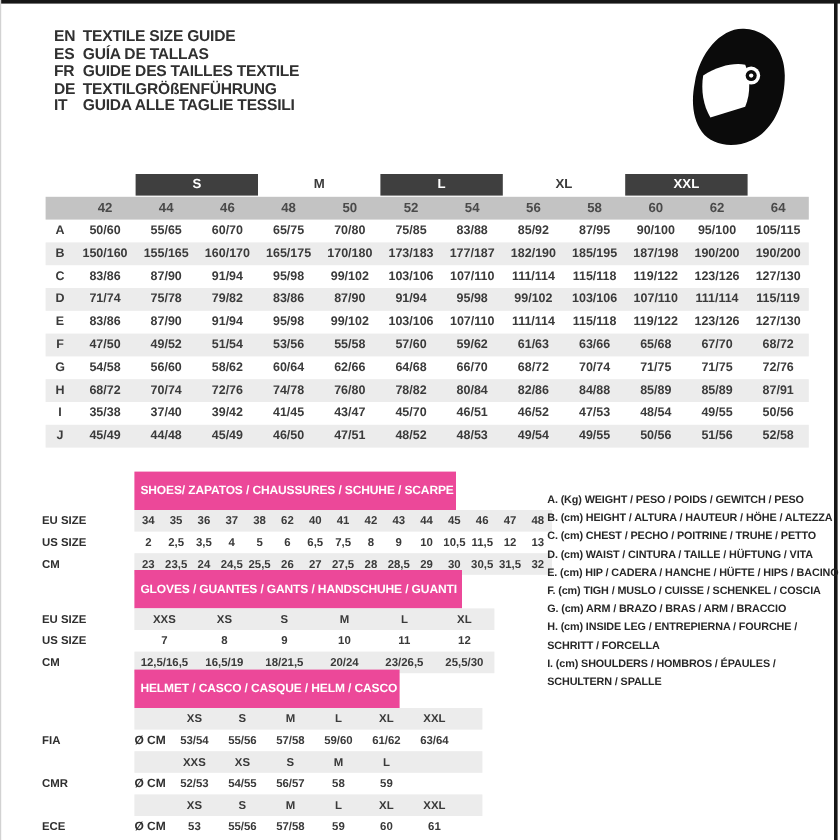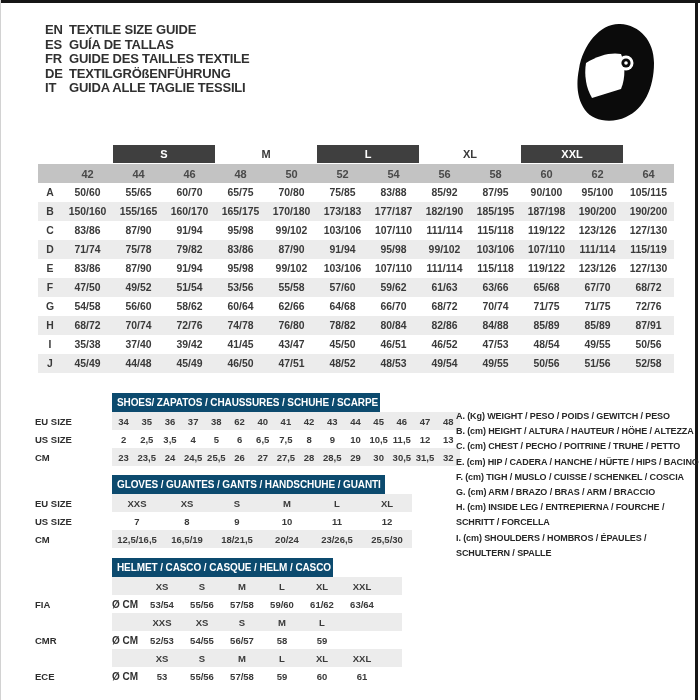--- a/index.html
+++ b/index.html
@@ -28,21 +28,21 @@
   .size-box{background:#3f3f3f;color:#ffffff;}
   .size-plain{color:#3a3a3a;}
   #size-cols{display:flex;height:19px;background:#c3c3c3;color:#4a4a4a;font-size:11px;}
   .letter-cell{width:24px;display:flex;align-items:center;justify-content:center;}
   .cell{flex:1;display:flex;align-items:center;justify-content:center;}
   .mt-row{display:flex;height:19px;font-size:10.4px;color:#3a3a3a;}
   .mt-row.shaded{background:#ececec;}
 
   
   .sub-table{position:absolute;left:35px;}
-  .tbar{margin-left:77px;height:19px;background:#0c4a6e;color:#ffffff;display:flex;align-items:center;padding-left:5px;font-size:10px;letter-spacing:-0.1px;}
+  .tbar{margin-left:77px;height:32px;background:#ec4899;color:#ffffff;display:flex;align-items:center;padding-left:5px;font-size:10px;letter-spacing:-0.1px;}
   #shoes-bar{width:263px;}
   #gloves-bar{width:268px;}
   #helmet-bar{width:216px;}
   .st-row{display:flex;height:18px;}
   .st-label{width:77px;display:flex;align-items:center;font-size:9.5px;color:#2e2e2e;}
   .st-body{display:flex;align-items:center;}
   .st-body.shaded{background:#ececec;}
   .st-cell{display:flex;align-items:center;justify-content:center;font-size:9.5px;color:#3a3a3a;}
   #shoes-rows .st-cell{width:23.2px;}
   #gloves-rows .st-cell{width:50px;}
@@ -237,21 +237,21 @@
         <div class="cell">85/89</div>
         <div class="cell">87/91</div>
       </div>
       <div class="mt-row">
         <div class="letter-cell">I</div>
         <div class="cell">35/38</div>
         <div class="cell">37/40</div>
         <div class="cell">39/42</div>
         <div class="cell">41/45</div>
         <div class="cell">43/47</div>
-        <div class="cell">45/50</div>
+        <div class="cell">45/70</div>
         <div class="cell">46/51</div>
         <div class="cell">46/52</div>
         <div class="cell">47/53</div>
         <div class="cell">48/54</div>
         <div class="cell">49/55</div>
         <div class="cell">50/56</div>
       </div>
       <div class="mt-row shaded">
         <div class="letter-cell">J</div>
         <div class="cell">45/49</div>
@@ -450,20 +450,21 @@
           <div class="hm-cell">61</div>
         </div>
       </div>
     </div>
 </div>
 
 <div id="legend">
     <div class="legend-line">A. (Kg) WEIGHT / PESO / POIDS / GEWITCH / PESO</div>
     <div class="legend-line">B. (cm) HEIGHT / ALTURA / HAUTEUR / HÖHE / ALTEZZA</div>
     <div class="legend-line">C. (cm) CHEST / PECHO / POITRINE / TRUHE / PETTO</div>
+    <div class="legend-line">D. (cm) WAIST / CINTURA / TAILLE / HÜFTUNG / VITA</div>
     <div class="legend-line">E. (cm) HIP / CADERA / HANCHE / HÜFTE / HIPS / BACINO</div>
     <div class="legend-line">F. (cm) TIGH / MUSLO / CUISSE / SCHENKEL / COSCIA</div>
     <div class="legend-line">G. (cm) ARM / BRAZO / BRAS / ARM / BRACCIO</div>
     <div class="legend-line">H. (cm) INSIDE LEG / ENTREPIERNA / FOURCHE /</div>
     <div class="legend-line">SCHRITT / FORCELLA</div>
     <div class="legend-line">I. (cm) SHOULDERS / HOMBROS / ÉPAULES /</div>
     <div class="legend-line">SCHULTERN / SPALLE</div>
   </div>
 
 </body></html>

